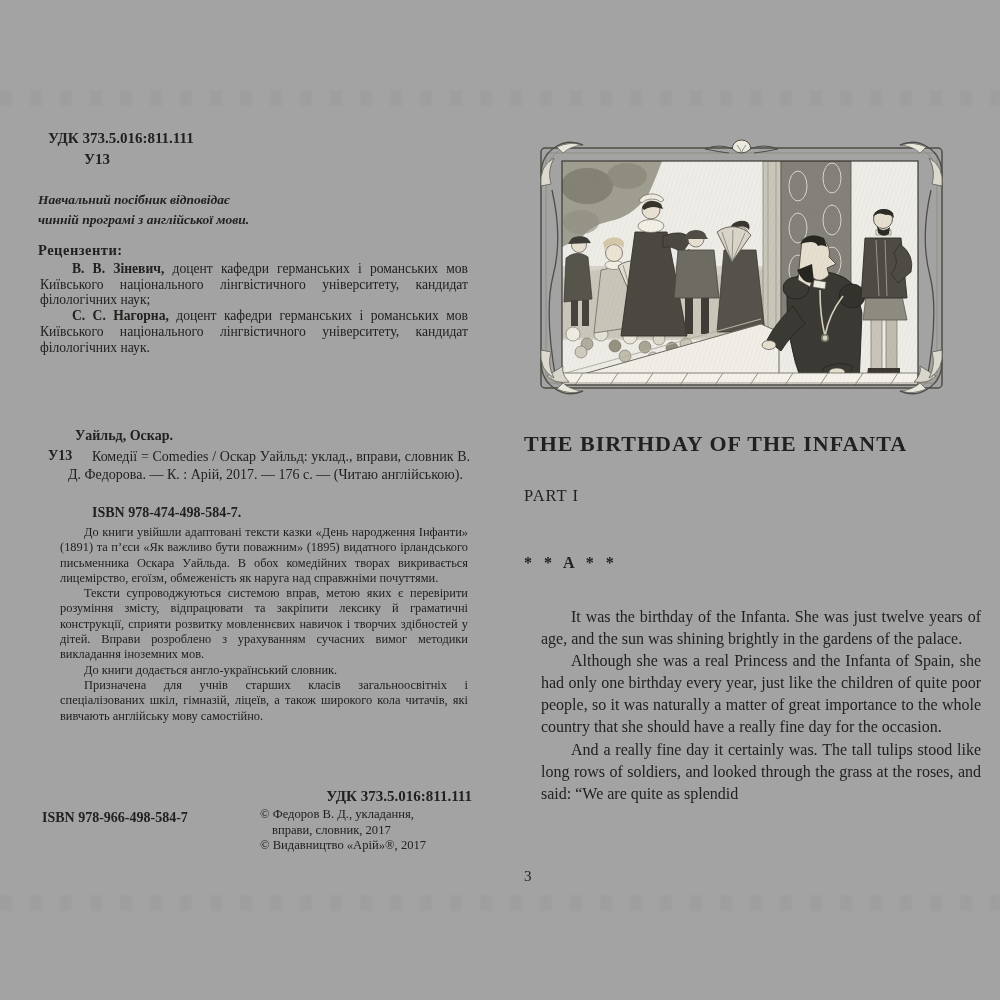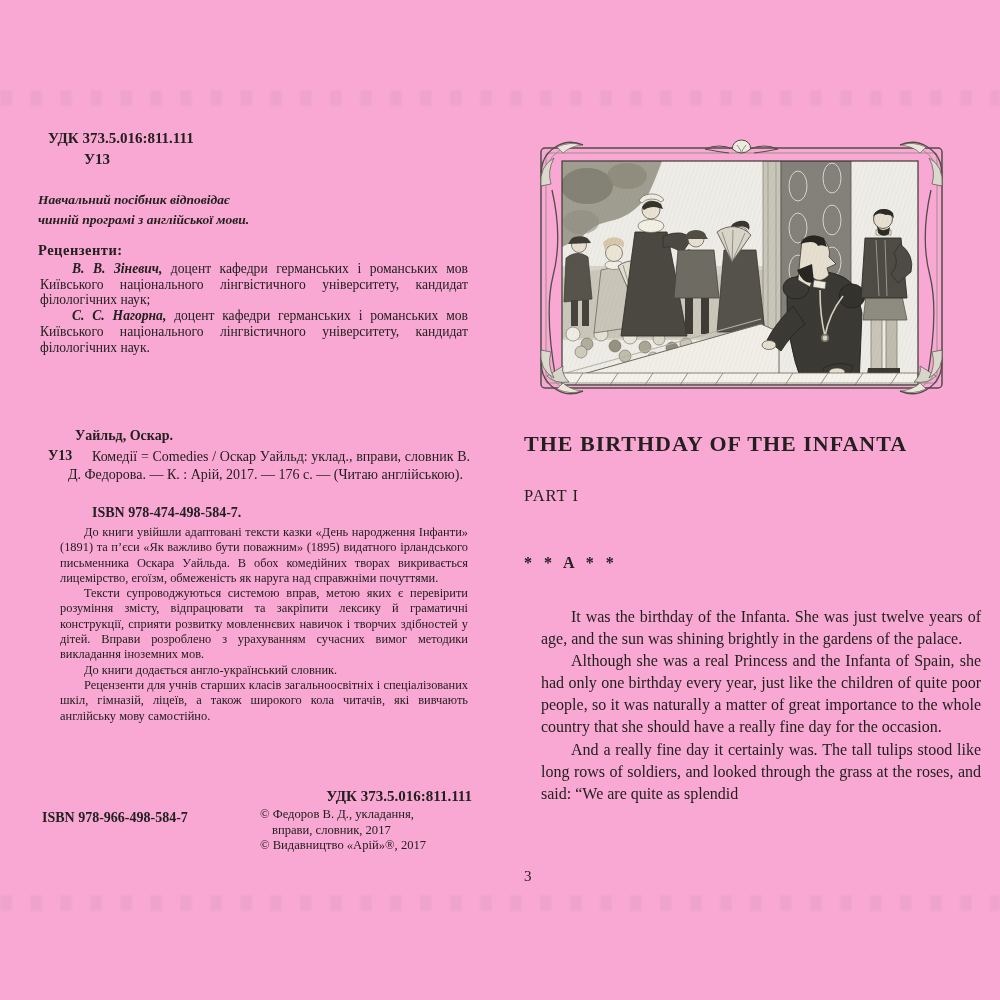--- a/index.html
+++ b/index.html
@@ -1,32 +1,32 @@
 <!DOCTYPE html>
 <html><head>
 <meta charset="utf-8">
 <style>
   html,body{margin:0;padding:0;}
   body{width:1000px;height:1000px;background:#fdfdfc;font-family:"Liberation Serif","DejaVu Serif",serif;color:#22211f;}
-  #scan{position:relative;width:1000px;height:1000px;overflow:hidden;background:#f9a8d4;}
+  #scan{position:relative;width:1000px;height:1000px;overflow:hidden;background:#a3a3a3;}
   .noise{position:absolute;left:0;width:100%;height:16px;
     background:repeating-linear-gradient(90deg,rgba(110,110,108,.07) 0 12px,rgba(0,0,0,0) 12px 30px);
     filter:blur(1px);}
   .blk{position:absolute;}
   .just{text-align:justify;text-justify:inter-word;}
   .ctr{text-align:left;}
   p{margin:0;}
   
   .udc-top{left:48px;top:128px;font-weight:bold;font-size:15px;line-height:21px;}
   .udc-top .code{padding-left:36px;}
   .edition-note{left:38px;top:190px;width:432px;font-style:italic;font-weight:bold;font-size:13.5px;line-height:20px;}
   .rev-head{left:38px;top:242px;width:432px;font-weight:bold;font-size:14.5px;letter-spacing:.5px;}
   .reviewers{left:40px;top:261px;width:428px;font-size:13.6px;line-height:15.7px;}
   .reviewers p{text-indent:32px;}
-  .rev-name{font-weight:bold;font-style:italic;}
+  .rev-name{font-weight:bold;}
   .author-head{left:75px;top:428px;font-weight:bold;font-size:14px;}
   .entry-code{left:48px;top:448px;font-weight:bold;font-size:14px;}
   .entry{left:68px;top:448px;width:402px;font-size:14px;line-height:18.4px;text-indent:24px;}
   .isbn-cat{left:92px;top:505px;font-weight:bold;font-size:14px;}
   .annotation{left:60px;top:525px;width:408px;font-size:12.4px;line-height:15.3px;}
   .annotation p{text-indent:24px;}
   .udc-bottom{left:38px;top:788px;width:434px;text-align:right;font-weight:bold;font-size:15px;}
   .isbn-bottom{left:42px;top:810px;font-weight:bold;font-size:14px;}
   .copyrights{left:260px;top:807px;width:218px;font-size:12.6px;line-height:15.6px;}
   .copyrights .cont{padding-left:12px;}
@@ -65,21 +65,21 @@
 
   <div class="blk author-head">Уайльд, Оскар.</div>
   <div class="blk entry-code">У13</div>
   <div class="blk entry just">Комедії = Comedies / Оскар Уайльд: уклад., вправи, словник В. Д. Федорова. — К. : Арій, 2017. — 176 с. — (Читаю англійською).</div>
   <div class="blk isbn-cat">ISBN 978-474-498-584-7.</div>
 
   <div class="blk annotation just">
     <p>До книги увійшли адаптовані тексти казки «День народження Інфанти» (1891) та п’єси «Як важливо бути поважним» (1895) видатного ірландського письменника Оскара Уайльда. В обох комедійних творах викривається лицемірство, егоїзм, обмеженість як наруга над справжніми почуттями.</p>
     <p>Тексти супроводжуються системою вправ, метою яких є перевірити розуміння змісту, відпрацювати та закріпити лексику й граматичні конструкції, сприяти розвитку мовленнєвих навичок і творчих здібностей у дітей. Вправи розроблено з урахуванням сучасних вимог методики викладання іноземних мов.</p>
     <p>До книги додається англо-український словник.</p>
-    <p>Рецензенти для учнів старших класів загальноосвітніх і спеціалізованих шкіл, гімназій, ліцеїв, а також широкого кола читачів, які вивчають англійську мову самостійно.</p>
+    <p>Призначена для учнів старших класів загальноосвітніх і спеціалізованих шкіл, гімназій, ліцеїв, а також широкого кола читачів, які вивчають англійську мову самостійно.</p>
   </div>
 
   <div class="blk udc-bottom">УДК 373.5.016:811.111</div>
   <div class="blk isbn-bottom">ISBN 978-966-498-584-7</div>
   <div class="blk copyrights">
     <p>© Федоров В. Д., укладання,</p>
     <p class="cont">вправи, словник, 2017</p>
     <p>© Видавництво «Арій»®, 2017</p>
   </div>
 

